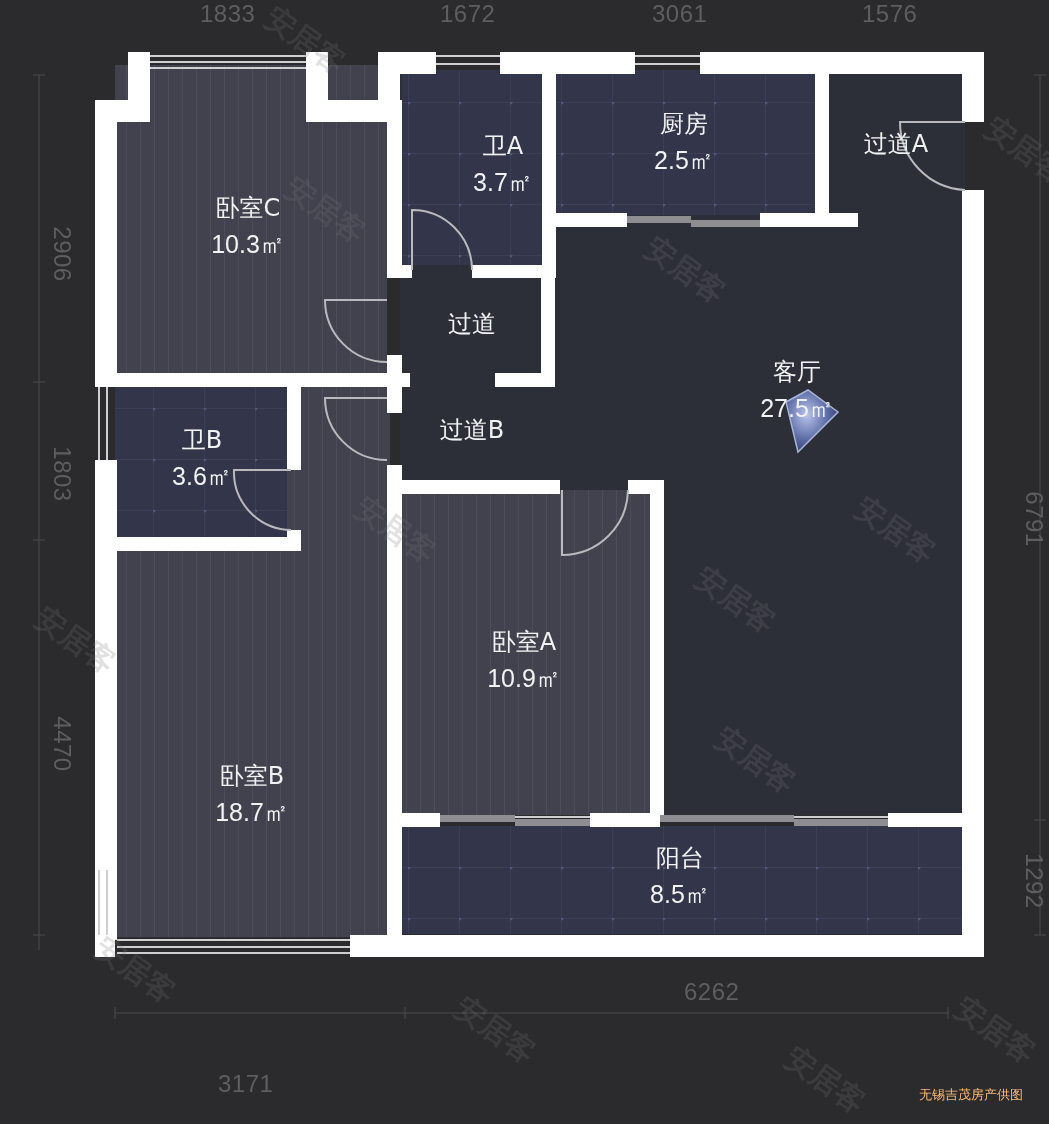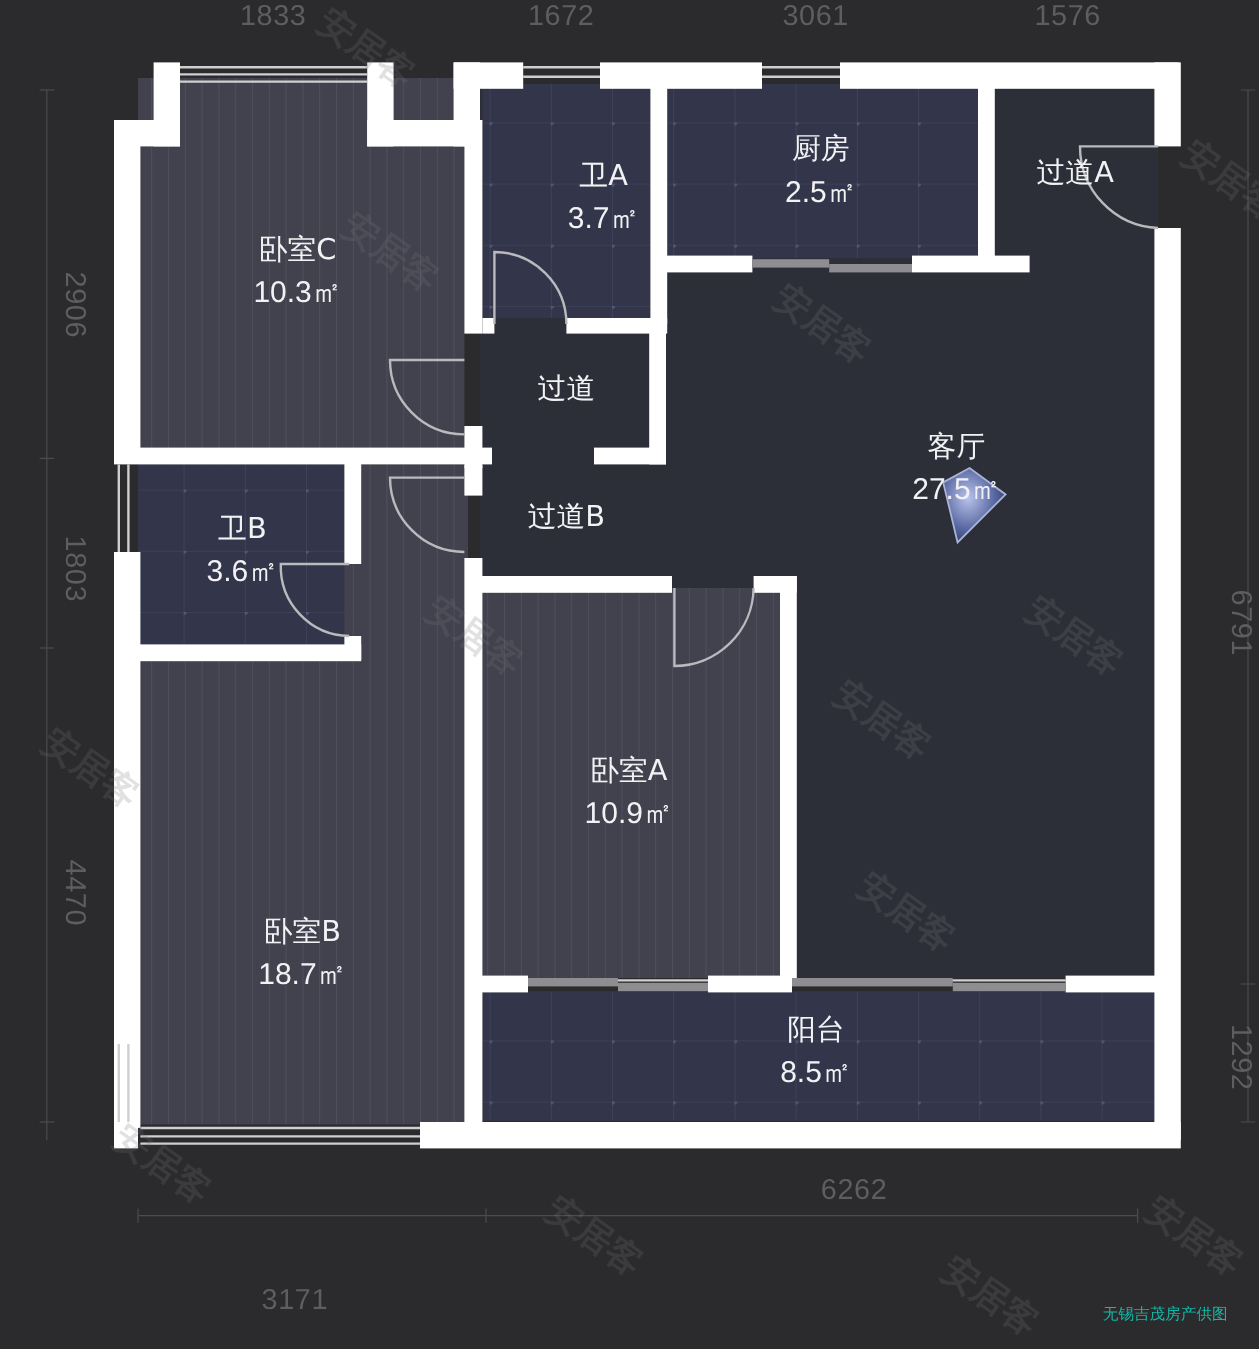--- a/index.html
+++ b/index.html
@@ -2,21 +2,21 @@
 <html><head>
 <meta charset="utf-8">
 <style>
   html,body{margin:0;padding:0;}
   body{width:1049px;height:1124px;background:#2b2b2d;overflow:hidden;position:relative;font-family:"DejaVu Sans","Liberation Sans",sans-serif;}
   .plan{position:absolute;left:0;top:0;width:1049px;height:1124px;}
   .dim{position:absolute;color:#5e5e60;font-size:24px;font-family:"Liberation Sans","DejaVu Sans",sans-serif;letter-spacing:0.5px;}
   .dim-v{transform:rotate(90deg);transform-origin:center center;}
   .room-label{position:absolute;color:#f2f2f4;font-size:24px;text-align:center;line-height:1.5;white-space:nowrap;transform:translateX(-50%);}
   .room-label .area{display:block;font-family:"Liberation Sans","DejaVu Sans",sans-serif;font-size:25px;}
-  .credit{position:absolute;right:26px;bottom:20px;color:#14b8a6;font-size:13px;margin-left:11px;}
+  .credit{position:absolute;right:26px;bottom:20px;color:#fdba74;font-size:13px;margin-left:11px;}
   .wm{position:absolute;color:rgba(120,120,125,0.22);font-size:30px;font-weight:bold;transform:rotate(35deg);pointer-events:none;white-space:nowrap;}
 </style>
 </head>
 <body>
 
 <svg class="plan" viewBox="0 0 1049 1124" xmlns="http://www.w3.org/2000/svg">
   <defs>
     <pattern id="wood" width="14" height="14" patternUnits="userSpaceOnUse">
       <rect width="14" height="14" fill="#42424e"></rect>
       <line x1="0" y1="0" x2="0" y2="14" stroke="#55556a" stroke-width="1"></line>

